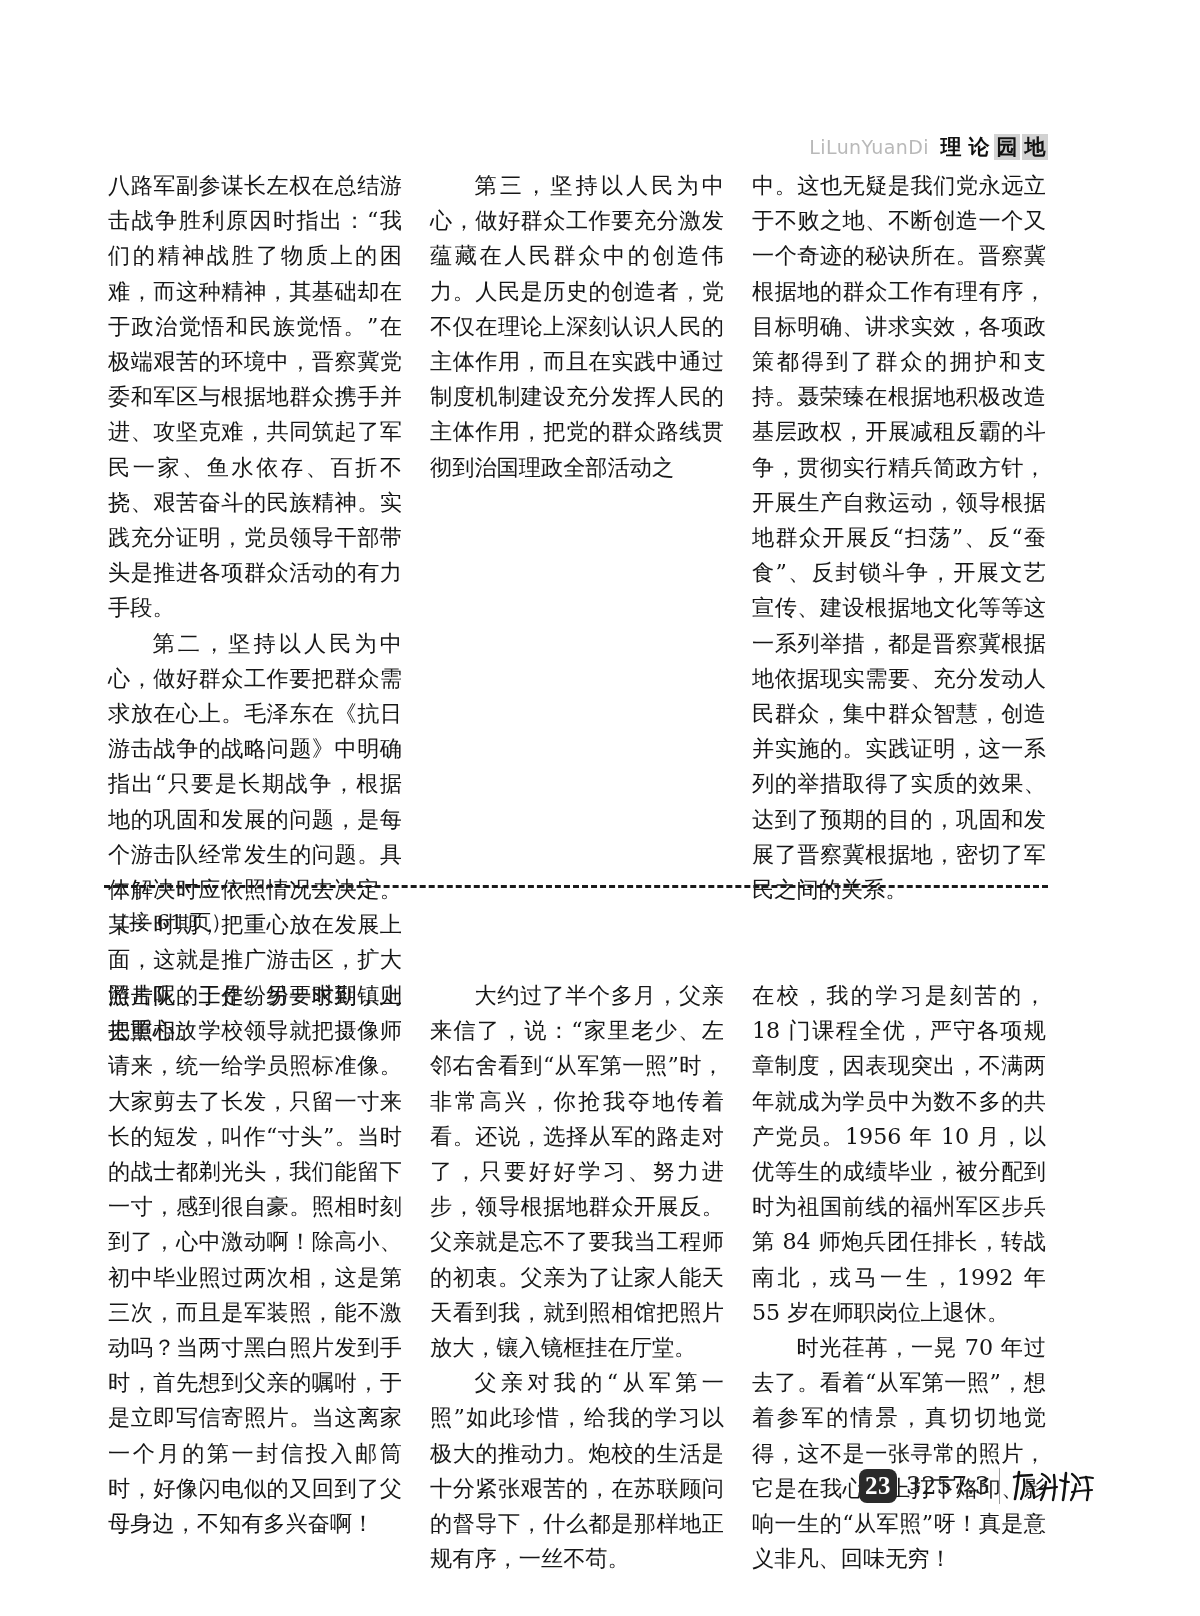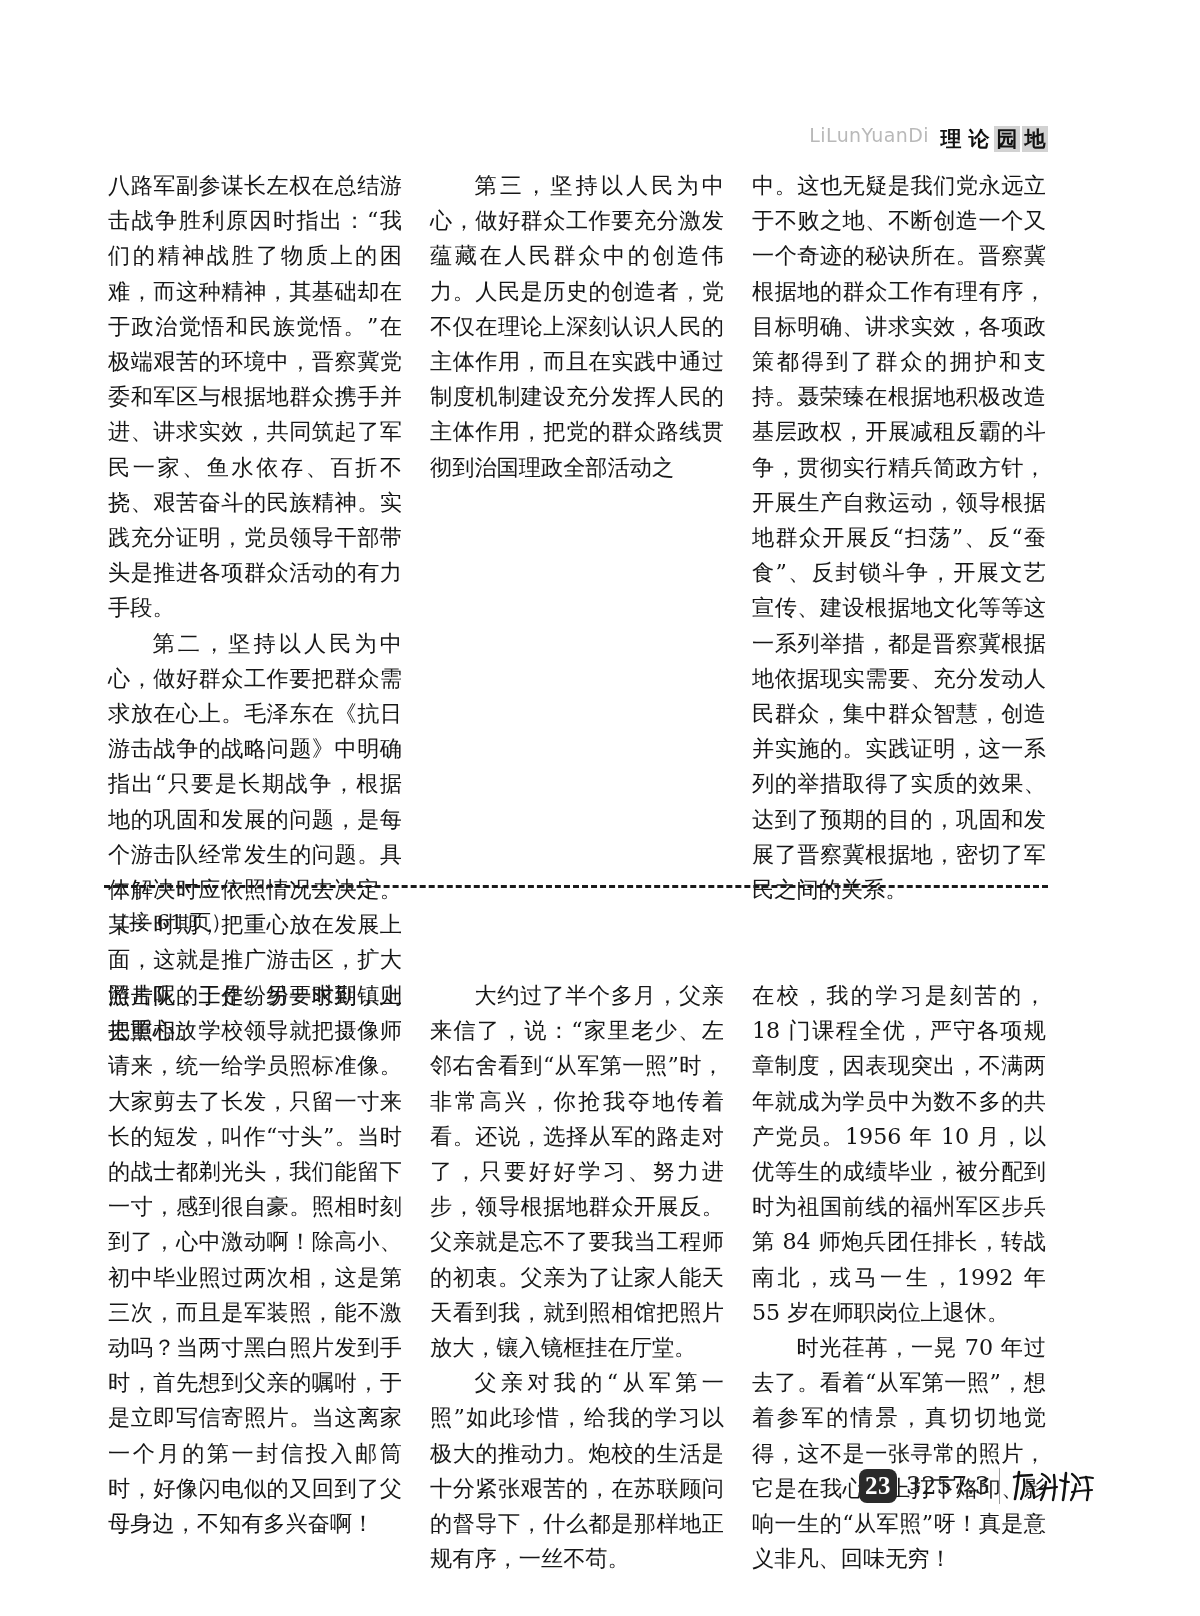--- a/index.html
+++ b/index.html
@@ -25,21 +25,21 @@
   }
 
   
   .running-head {
     position: absolute;
     left: 104px;
     top: 126px;
     width: 944px;
     height: 34px;
     display: flex;
-    align-items: flex-start;
+    align-items: flex-end;
     justify-content: flex-end;
     gap: 9px;
   }
   .rh-pinyin {
     font-family: "DejaVu Sans", "Liberation Sans", sans-serif;
     font-size: 19px;
     letter-spacing: 0.4px;
     color: #b9b9b9;
     line-height: 1;
     padding-bottom: 3px;
@@ -184,21 +184,21 @@
       <span data-bind="running_head.chinese.0">理</span>
       <span data-bind="running_head.chinese.1">论</span>
       <span class="shade" data-bind="running_head.chinese.2">园</span>
       <span class="shade" data-bind="running_head.chinese.3">地</span>
     </div>
   </div>
 
   <div class="cols" id="article-top">
 
     <div class="col cn-body">
-      <p class="noindent" data-bind="article_top.columns.0.paragraphs.0">八路军副参谋长左权在总结游击战争胜利原因时指出：“我们的精神战胜了物质上的困难，而这种精神，其基础却在于政治觉悟和民族觉悟。”在极端艰苦的环境中，晋察冀党委和军区与根据地群众携手并进、讲求实效，共同筑起了军民一家、鱼水依存、百折不挠、艰苦奋斗的民族精神。实践充分证明，党员领导干部带头是推进各项群众活动的有力手段。</p>
+      <p class="noindent" data-bind="article_top.columns.0.paragraphs.0">八路军副参谋长左权在总结游击战争胜利原因时指出：“我们的精神战胜了物质上的困难，而这种精神，其基础却在于政治觉悟和民族觉悟。”在极端艰苦的环境中，晋察冀党委和军区与根据地群众携手并进、攻坚克难，共同筑起了军民一家、鱼水依存、百折不挠、艰苦奋斗的民族精神。实践充分证明，党员领导干部带头是推进各项群众活动的有力手段。</p>
       <p data-bind="article_top.columns.0.paragraphs.1">第二，坚持以人民为中心，做好群众工作要把群众需求放在心上。毛泽东在《抗日游击战争的战略问题》中明确指出“只要是长期战争，根据地的巩固和发展的问题，是每个游击队经常发生的问题。具体解决时应依照情况去决定。某一时期，把重心放在发展上面，这就是推广游击区，扩大游击队的工作。另一时期，则把重心放</p>
     </div>
 
     <div class="col cn-body">
       <p data-bind="article_top.columns.1.paragraphs.1">第三，坚持以人民为中心，做好群众工作要充分激发蕴藏在人民群众中的创造伟力。人民是历史的创造者，党不仅在理论上深刻认识人民的主体作用，而且在实践中通过制度机制建设充分发挥人民的主体作用，把党的群众路线贯彻到治国理政全部活动之</p>
     </div>
 
     <div class="col cn-body">
       <p class="noindent" data-bind="article_top.columns.2.paragraphs.0">中。这也无疑是我们党永远立于不败之地、不断创造一个又一个奇迹的秘诀所在。晋察冀根据地的群众工作有理有序，目标明确、讲求实效，各项政策都得到了群众的拥护和支持。聂荣臻在根据地积极改造基层政权，开展减租反霸的斗争，贯彻实行精兵简政方针，开展生产自救运动，领导根据地群众开展反“扫荡”、反“蚕食”、反封锁斗争，开展文艺宣传、建设根据地文化等等这一系列举措，都是晋察冀根据地依据现实需要、充分发动人民群众，集中群众智慧，创造并实施的。实践证明，这一系列的举措取得了实质的效果、达到了预期的目的，巩固和发展了晋察冀根据地，密切了军民之间的关系。</p>
     </div>

